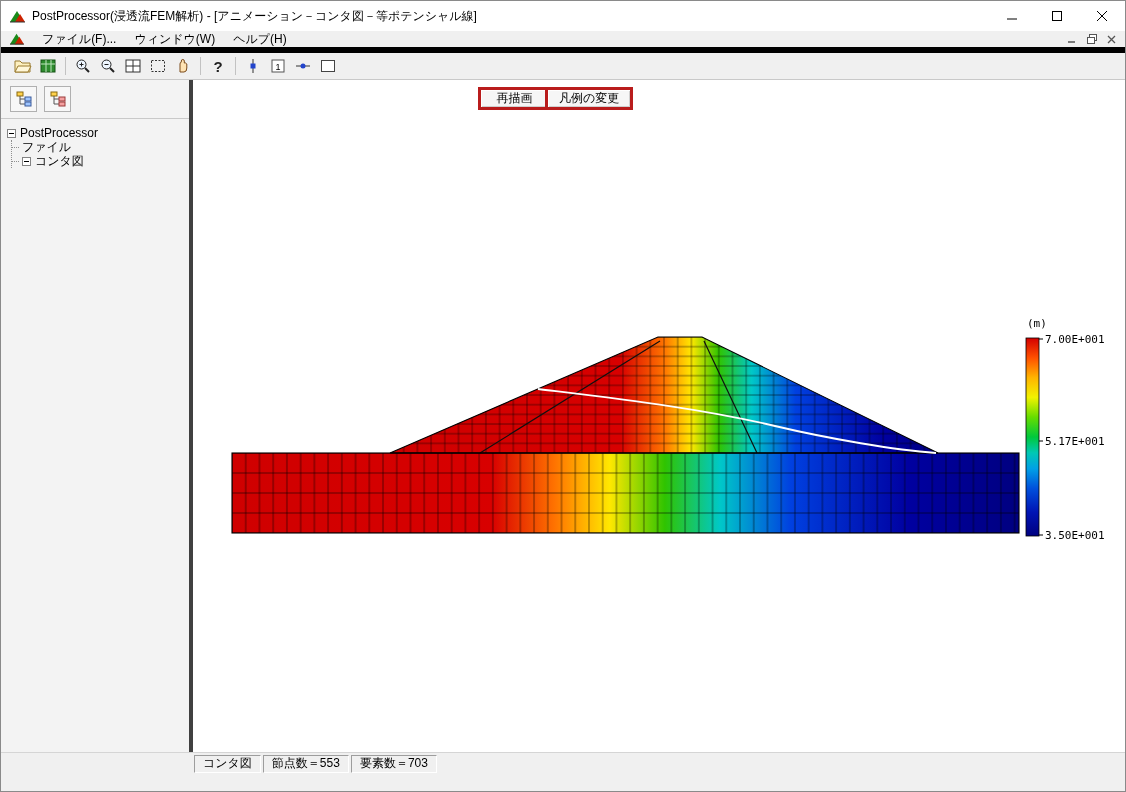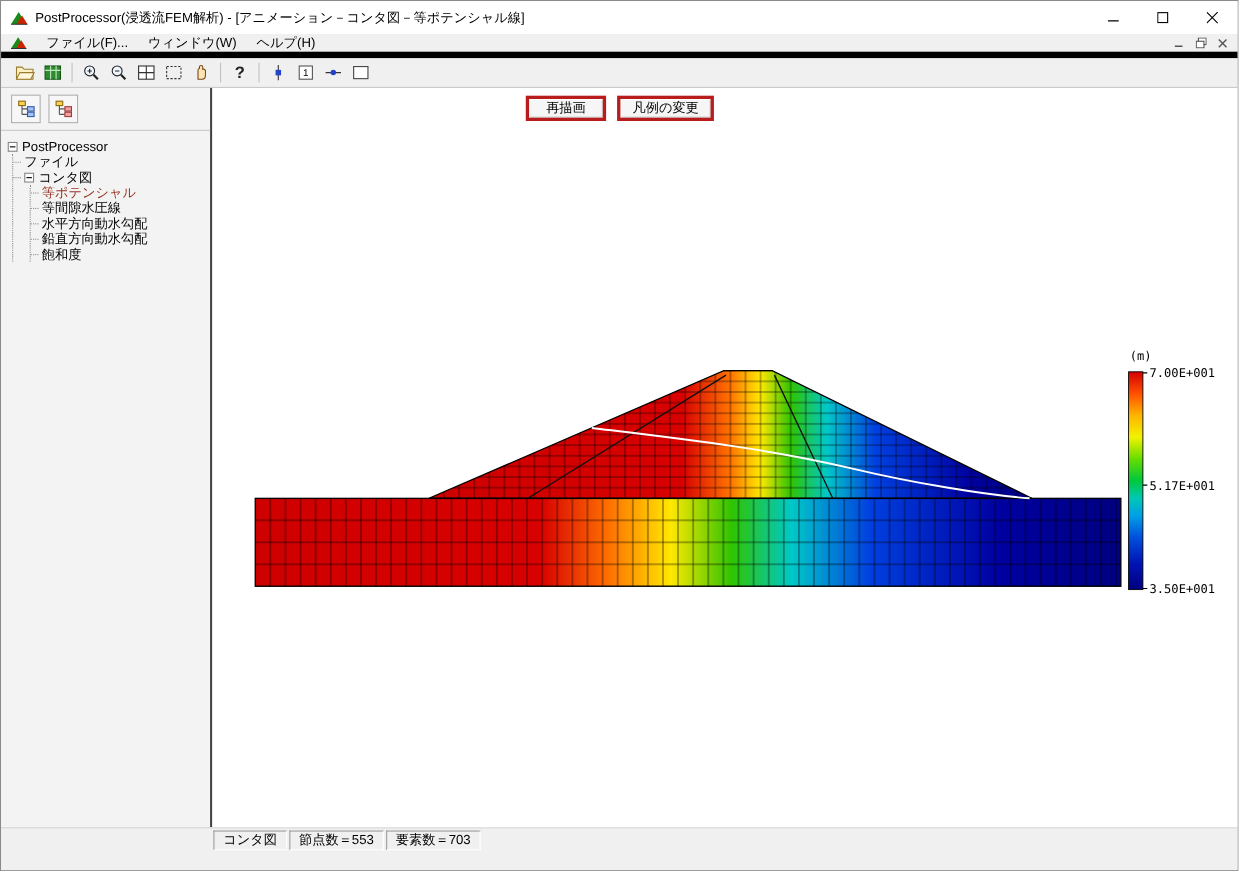--- a/index.html
+++ b/index.html
@@ -24,40 +24,40 @@
 
   
   .toolbar { height:27px; display:flex; align-items:center; background:#f0f0f0; border-bottom:1px solid #c9c9c9; padding-left:10px; gap:1px; }
   .tb-btn { width:24px; height:22px; display:flex; align-items:center; justify-content:center; background:transparent; border:1px solid transparent; }
   .tb-sep { width:9px; height:20px; position:relative; }
   .tb-sep::before { content:""; position:absolute; left:4px; top:1px; bottom:1px; width:1px; background:#c2c2c2; }
   .help-glyph { font-weight:bold; font-size:15px; color:#222; }
 
   
   .main { flex:1; display:flex; min-height:0; }
-  .left-panel { width:192px; flex:0 0 auto; background:#f3f3f3; border-right:2px solid #404040; display:flex; flex-direction:column; }
+  .left-panel { width:192px; flex:0 0 auto; background:#f3f3f3; border-right:4px solid #404040; display:flex; flex-direction:column; }
   .panel-toolbar { height:39px; display:flex; align-items:center; gap:7px; padding-left:9px; border-bottom:1px solid #c9c9c9; flex:0 0 auto; }
   .mini-btn { width:27px; height:26px; background:#f7f7f7; border:1px solid #b0b0b0; display:flex; align-items:center; justify-content:center; }
 
   
   .tree { padding:7px 2px 2px 6px; line-height:14px; white-space:nowrap; overflow:hidden; }
   .tree-row { display:flex; align-items:center; height:14px; }
   .expander { width:9px; height:9px; border:1px solid #848484; background:#fff; position:relative; margin-right:4px; flex:0 0 auto; }
   .expander::before { content:""; position:absolute; left:1px; right:1px; top:3px; height:1px; background:#000; }
   .stub { width:7px; height:1px; border-top:1px dotted #909090; margin-right:3px; flex:0 0 auto; }
   .branch { margin-left:4px; border-left:1px dotted #909090; }
   .branch .branch { margin-left:15px; }
   .tree-label { font-size:12px; }
   .tree-row.active .tree-label { color:#993322; }
 
   
   .canvas { flex:1; position:relative; background:#ffffff; overflow:hidden; }
   .canvas-btn { position:absolute; top:7px; height:23px; padding:0 11px; background:#f6f6f6; border:3px solid #b91c1c; box-shadow:inset 1px 1px 0 #ffffff, inset -1px -1px 0 #d0d0d0; font-size:12px; font-family:inherit; }
   #btn-redraw { left:285px; width:73px; }
-  #btn-legend { left:368px; }
+  #btn-legend { left:352px; }
   .plot-svg { position:absolute; left:0; top:0; }
 
   
   .statusbar { height:22px; flex:0 0 auto; background:#f0f0f0; border-top:1px solid #d5d5d5; display:flex; align-items:center; padding-left:193px; gap:2px; }
   .sb-cell { height:18px; display:flex; align-items:center; padding:0 8px; border:1px solid; border-color:#9d9d9d #ffffff #ffffff #9d9d9d; background:#f0f0f0; font-size:12px; white-space:nowrap; }
   .bottom-filler { height:17px; flex:0 0 auto; background:#f0f0f0; }
 </style>
 </head>
 <body>
 
@@ -223,42 +223,20 @@
         </div>
         <div class="branch">
           <div class="tree-row">
             <span class="stub"></span>
             <span class="tree-label">ファイル</span>
           </div>
           <div class="tree-row">
             <span class="stub"></span>
             <span class="expander"></span>
             <span class="tree-label">コンタ図</span>
-          </div>
-          <div class="branch">
-            <div class="tree-row active">
-              <span class="stub"></span>
-              <span class="tree-label">等ポテンシャル</span>
-            </div>
-            <div class="tree-row">
-              <span class="stub"></span>
-              <span class="tree-label">等間隙水圧線</span>
-            </div>
-            <div class="tree-row">
-              <span class="stub"></span>
-              <span class="tree-label">水平方向動水勾配</span>
-            </div>
-            <div class="tree-row">
-              <span class="stub"></span>
-              <span class="tree-label">鉛直方向動水勾配</span>
-            </div>
-            <div class="tree-row">
-              <span class="stub"></span>
-              <span class="tree-label">飽和度</span>
-            </div>
           </div>
         </div>
       </div>
     </div>
 
     <div class="canvas">
       <svg class="plot-svg" width="932" height="672" viewBox="193 79 932 672">
         <defs>
           <linearGradient id="gradF" gradientUnits="userSpaceOnUse" x1="232" y1="0" x2="1019" y2="0">
             <stop offset="0" stop-color="#cf0000"></stop>

